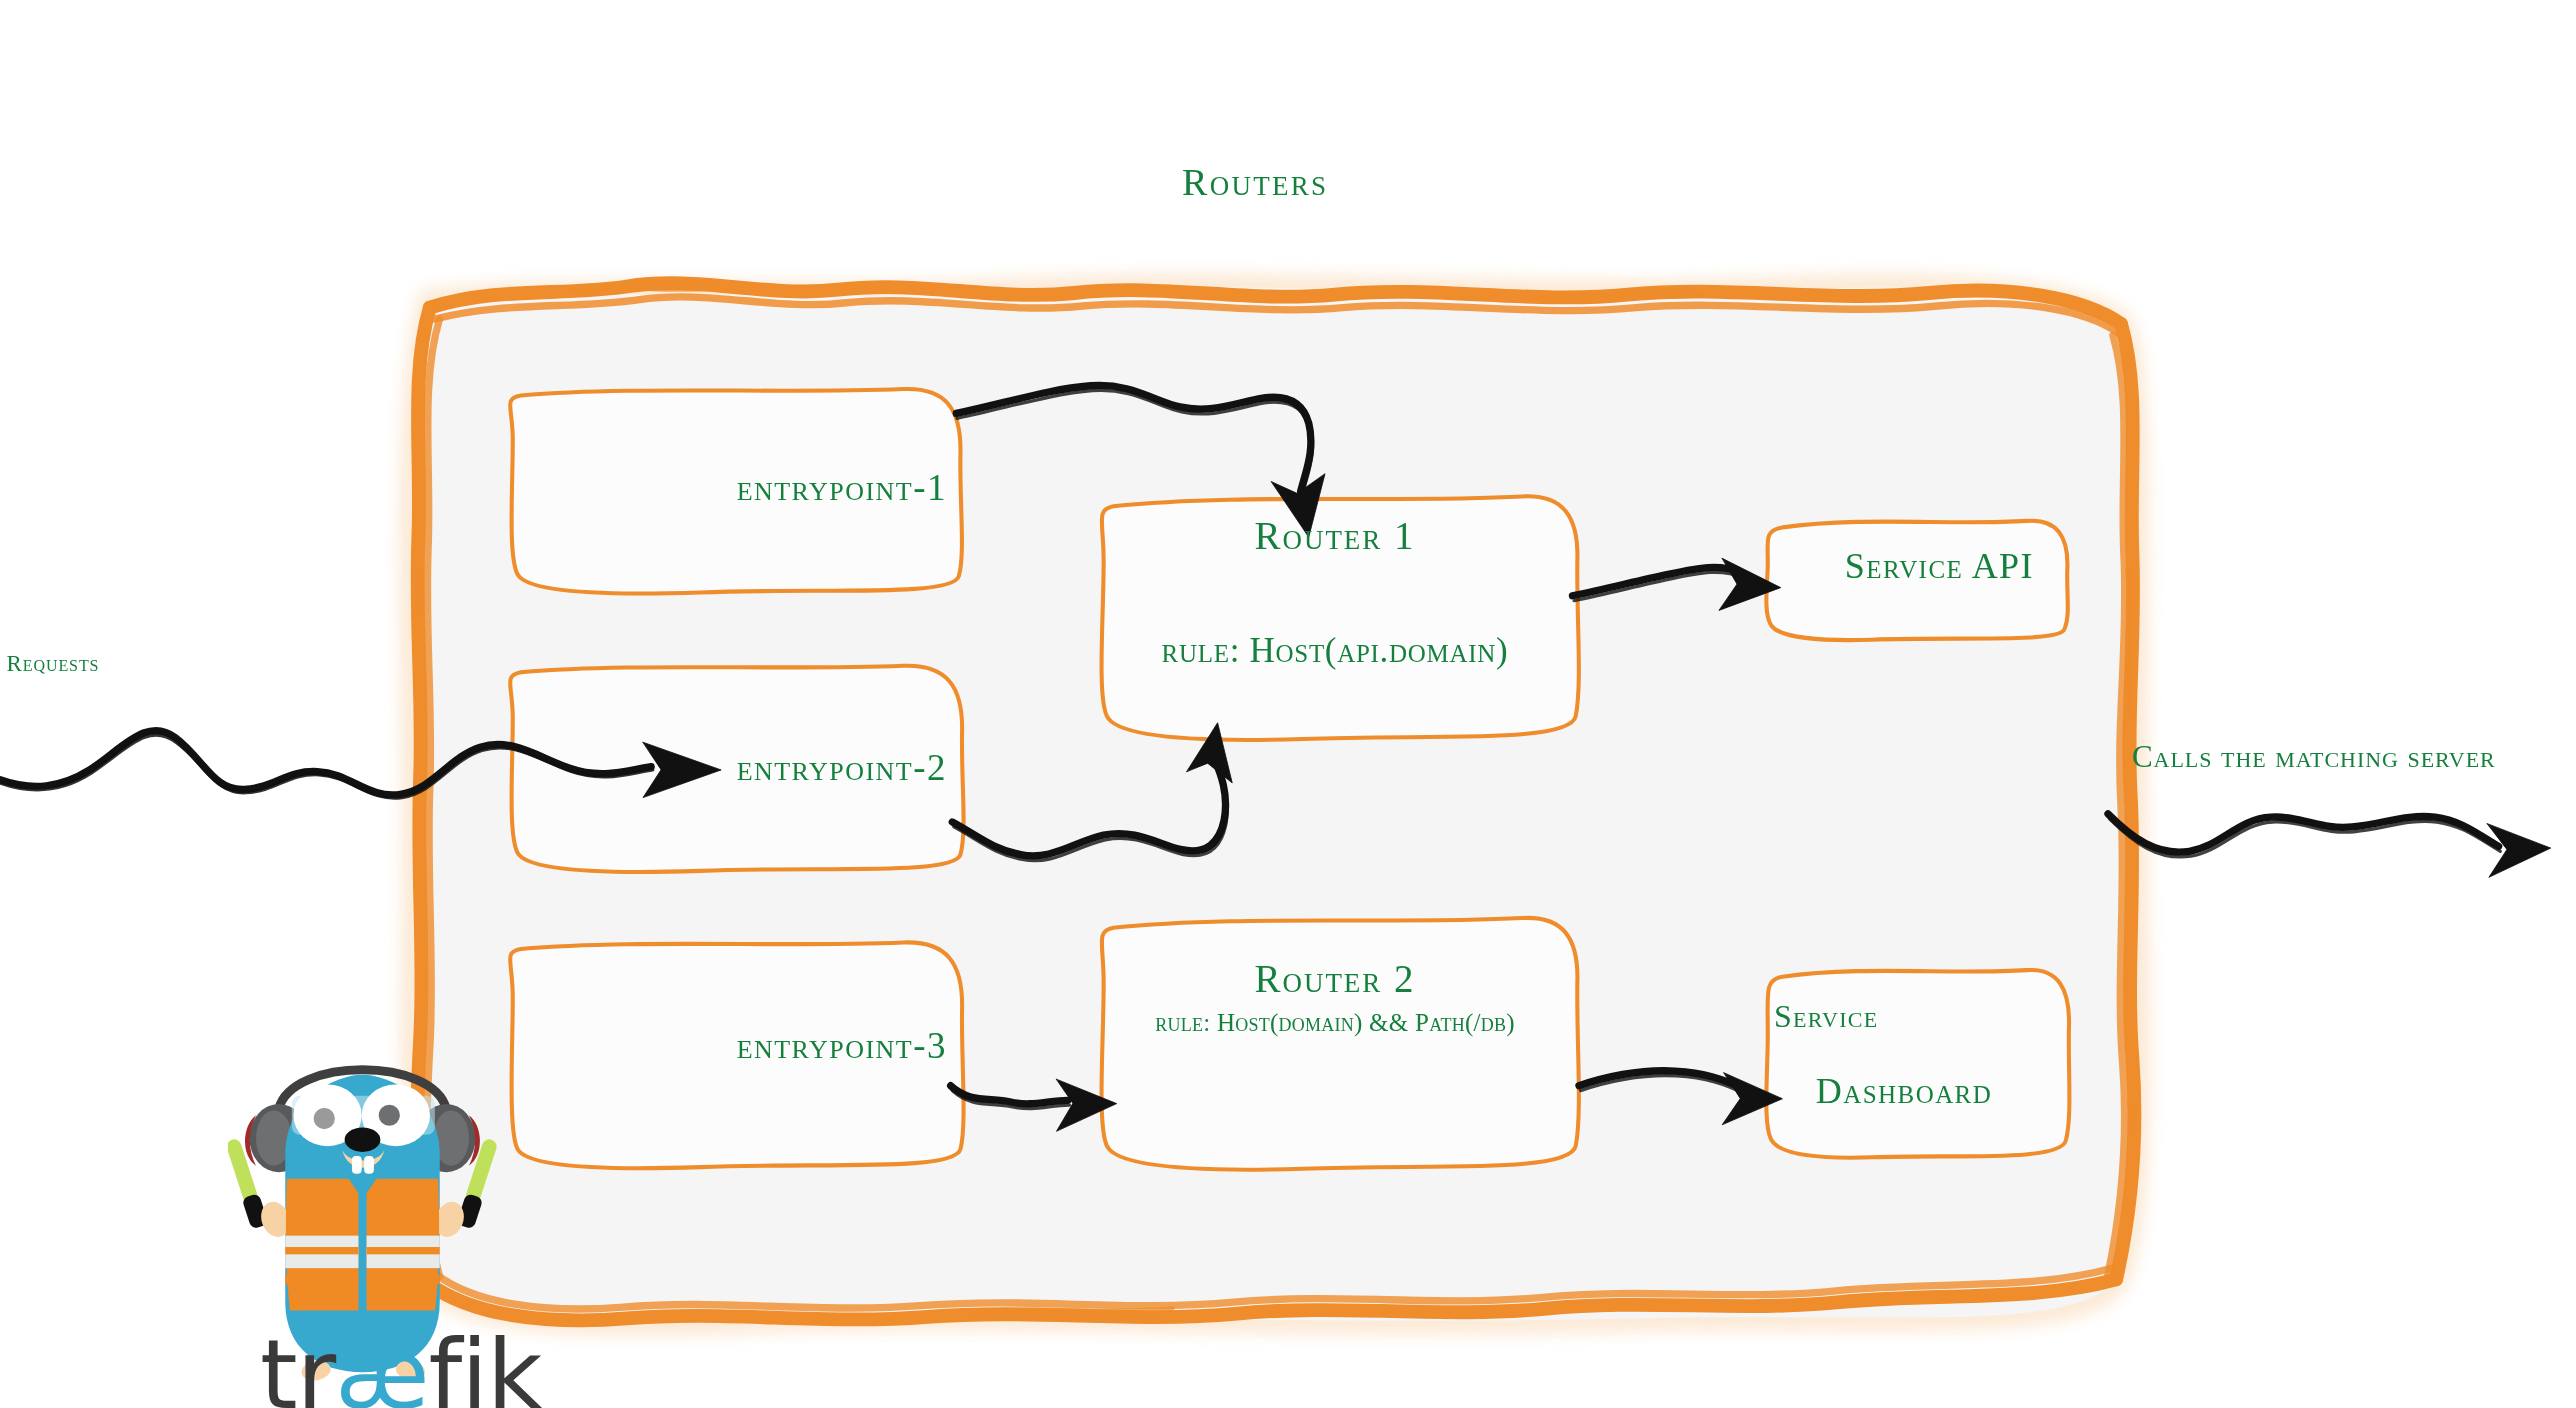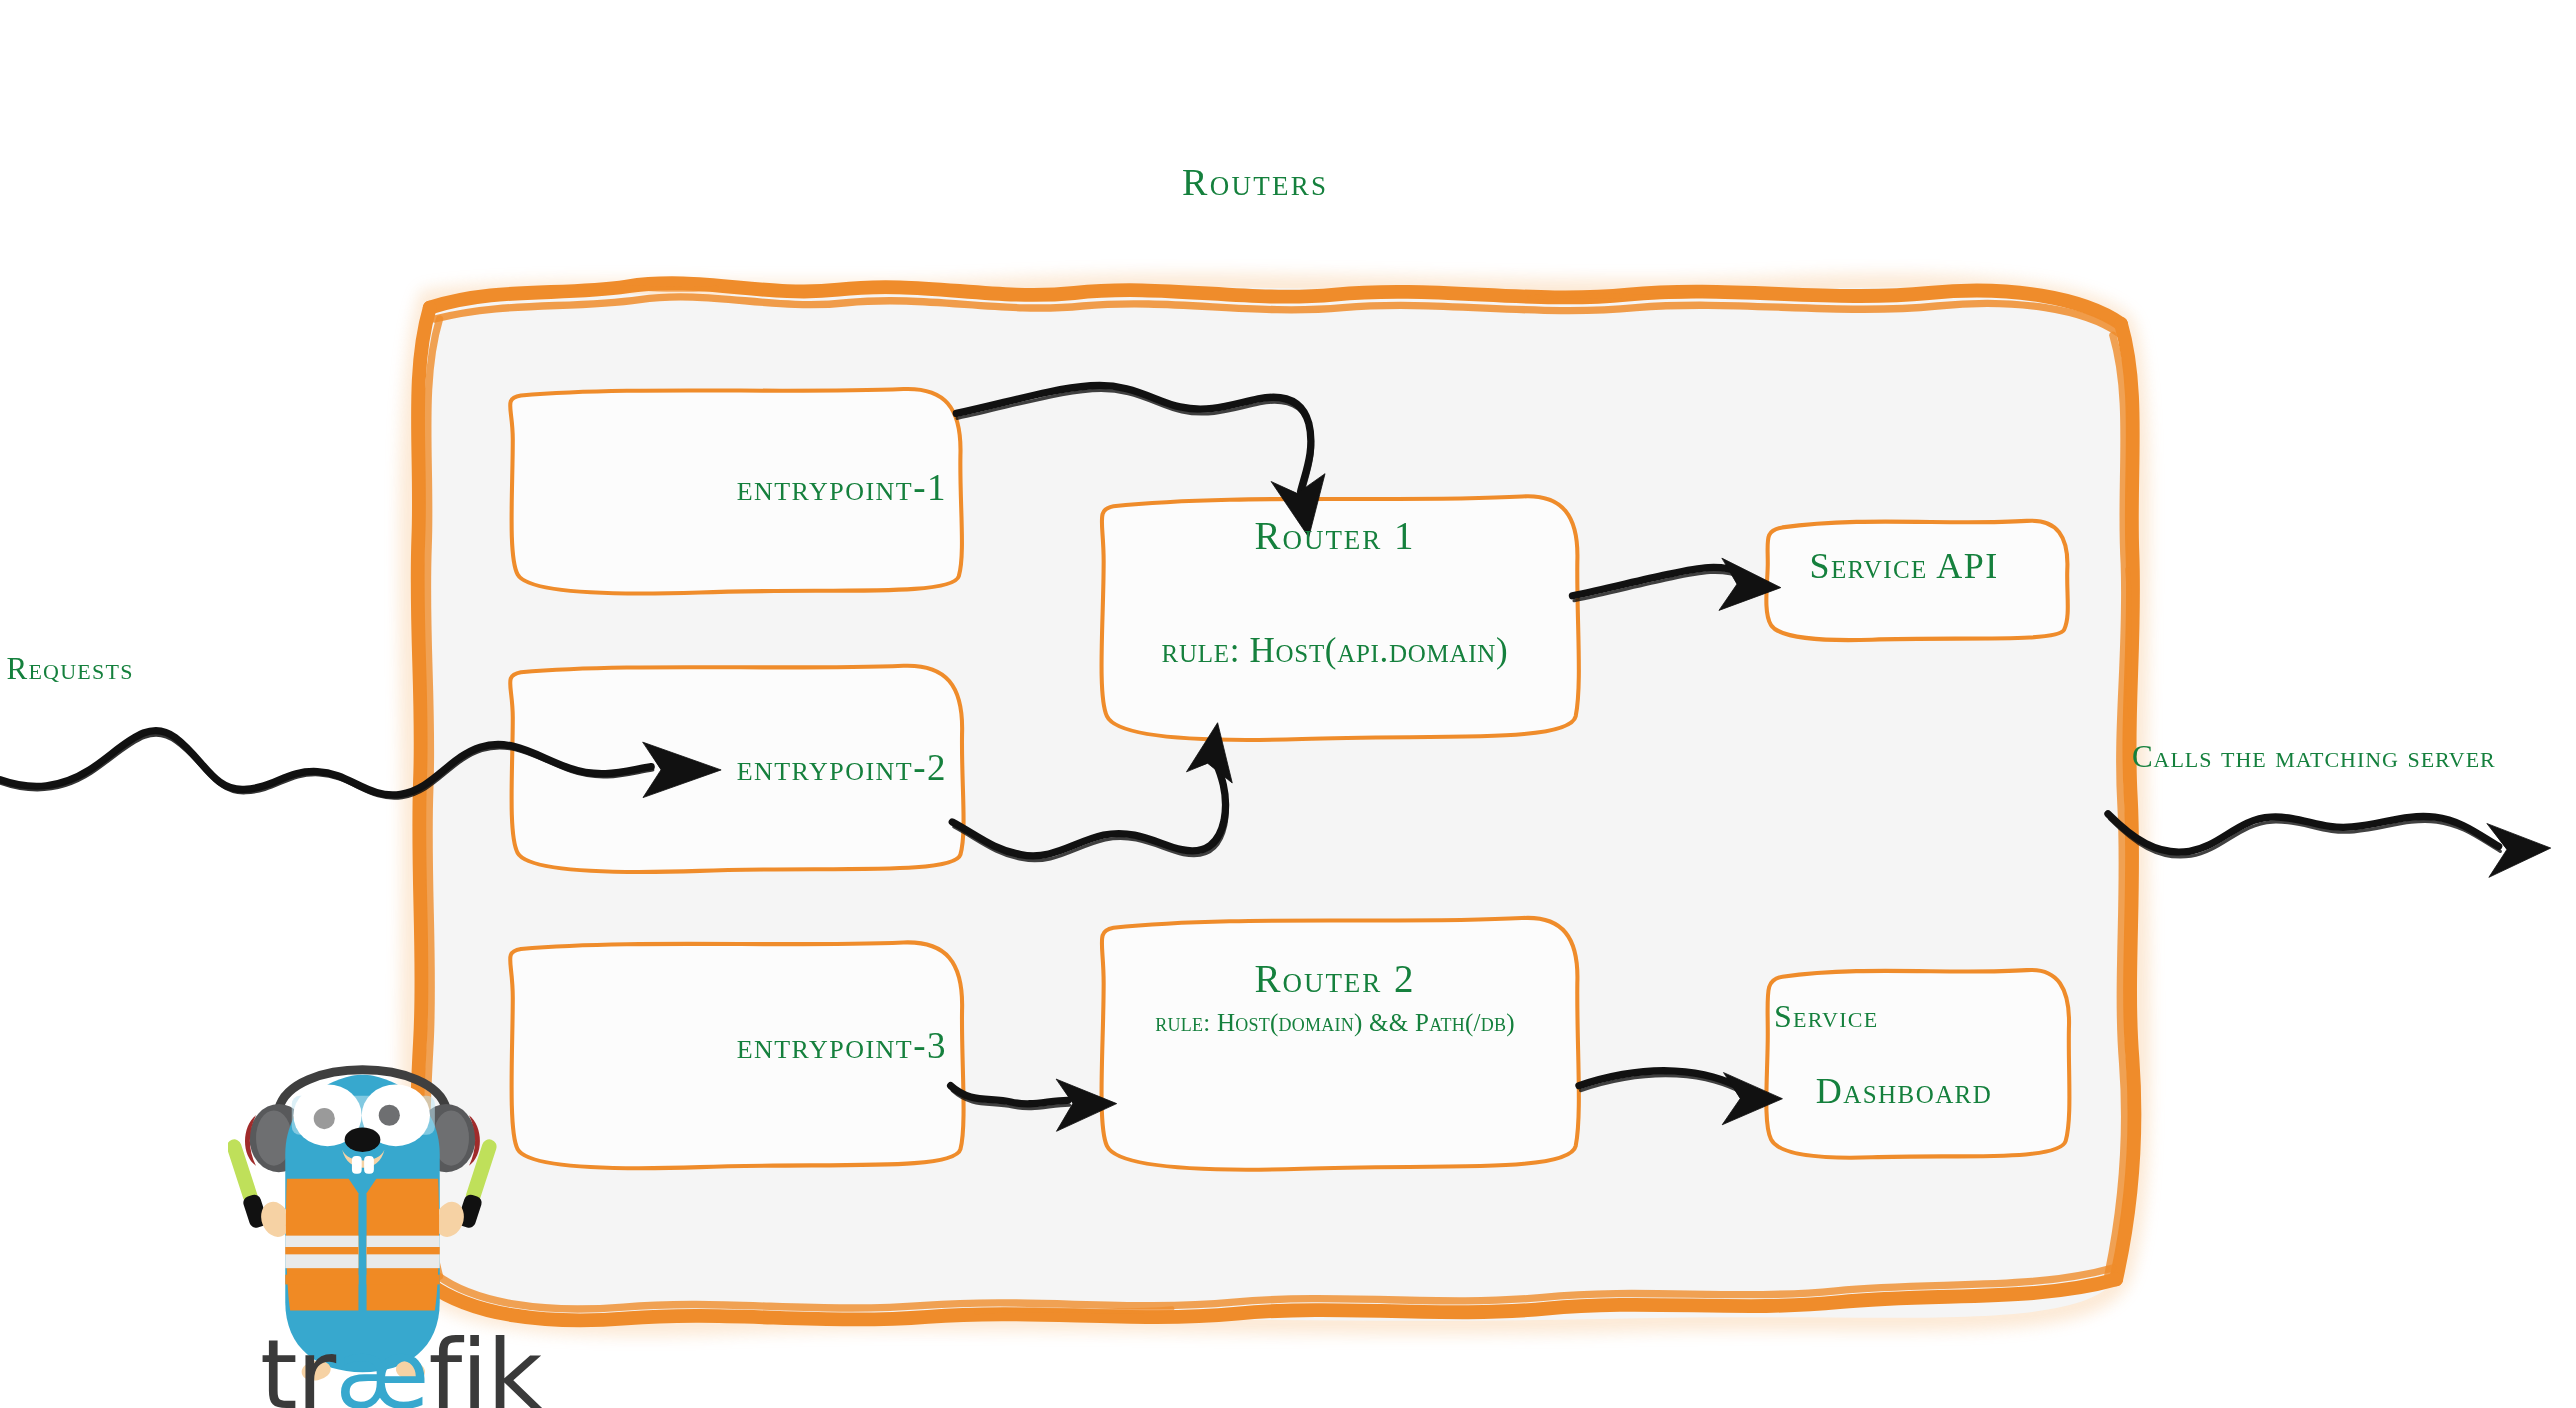--- a/index.html
+++ b/index.html
@@ -19,40 +19,40 @@
     letter-spacing:.02em;
     color:#15803d;
     white-space:pre;
   }
   .txt{position:absolute;}
 
   
   #title{font-size:38px;letter-spacing:.06em;left:1182px;top:160px;}
 
   
-  #requests-label{font-size:31px;left:6.5px;top:651px;letter-spacing:.04em;}
+  #requests-label{font-size:23px;left:6.5px;top:651px;letter-spacing:.04em;}
   #calls-label{font-size:31px;left:2132px;top:739px;letter-spacing:.03em;}
 
   
   .ep-label{font-size:37px;letter-spacing:.04em;text-align:right;width:440px;}
   #ep1-label{left:507px;top:466px;}
   #ep2-label{left:507px;top:746px;}
   #ep3-label{left:507px;top:1024px;}
 
   
   #r1-title{font-size:39px;left:1095px;top:513px;width:480px;text-align:center;letter-spacing:.05em;}
   #r1-rule{font-size:35px;left:1095px;top:631px;width:480px;text-align:center;letter-spacing:.02em;}
 
   
   #r2-title{font-size:39px;left:1099px;top:936px;width:472px;text-align:center;letter-spacing:.05em;margin-top:20px;}
   #r2-rule{font-size:25px;left:1099px;top:1009px;width:472px;text-align:center;letter-spacing:.01em;}
   #r2-mw{font-size:34px;left:1099px;top:1066px;width:472px;text-align:center;letter-spacing:.02em;}
 
   
-  #svc-api-label{font-size:36px;left:1774px;top:545px;width:260px;text-align:center;letter-spacing:.04em;}
+  #svc-api-label{font-size:36px;left:1774px;top:545px;width:260px;text-align:right;letter-spacing:.04em;}
   #svc-dash-l1{font-size:32px;left:1774px;top:998px;width:260px;text-align:left;letter-spacing:.04em;}
   #svc-dash-l2{font-size:36px;left:1774px;top:1070px;width:260px;text-align:center;letter-spacing:.04em;}
 
   
   #wordmark{
     position:absolute;left:260px;top:1327px;font-size:96px;
     font-family:"DejaVu Sans","Liberation Sans",sans-serif;
     font-weight:400;color:#3a3a3a;letter-spacing:-.01em;line-height:1;
   }
   #wordmark .ae{color:#37A8CE;}

